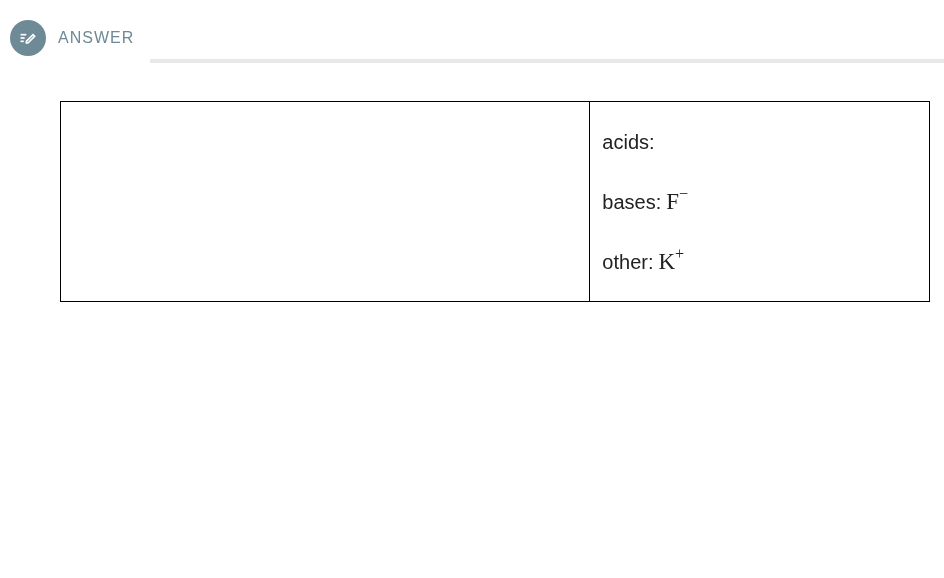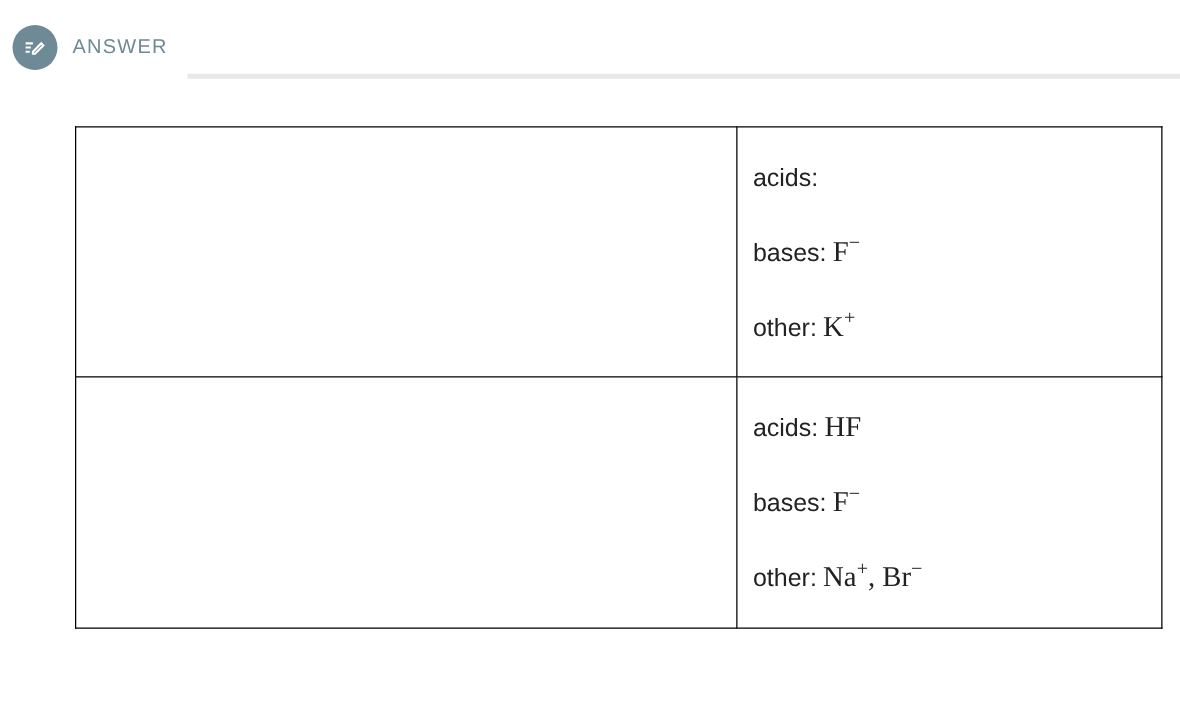--- a/index.html
+++ b/index.html
@@ -124,34 +124,15 @@
         <div>
           <span class="label">bases:</span>
           <span class="chem"> F<sup>−</sup></span>
         </div>
         <div>
           <span class="label">other:</span>
           <span class="chem"> K<sup>+</sup></span>
         </div>
       </td>
     </tr>
-    <tr>
-      <td class="left-col">
-        <span></span>&nbsp;
-      </td>
-      <td class="right-col">
-        <div>
-          <span class="label">acids:</span>
-          <span class="chem">HF</span>
-        </div>
-        <div>
-          <span class="label">bases:</span>
-          <span class="chem"> F<sup>−</sup></span>
-        </div>
-        <div>
-          <span class="label">other:</span>
-          <span class="chem"> Na<sup>+</sup>, Br<sup>−</sup></span>
-        </div>
-      </td>
-    </tr>
   </tbody>
     </table>
 </div>
 
 </body></html>

